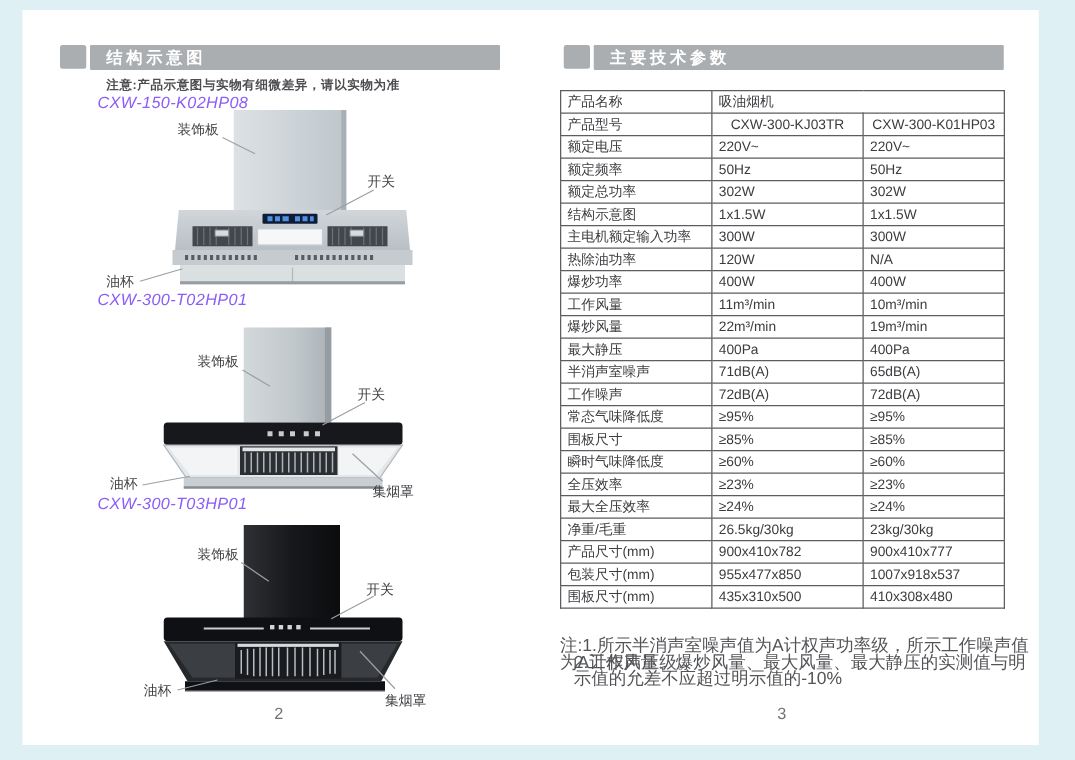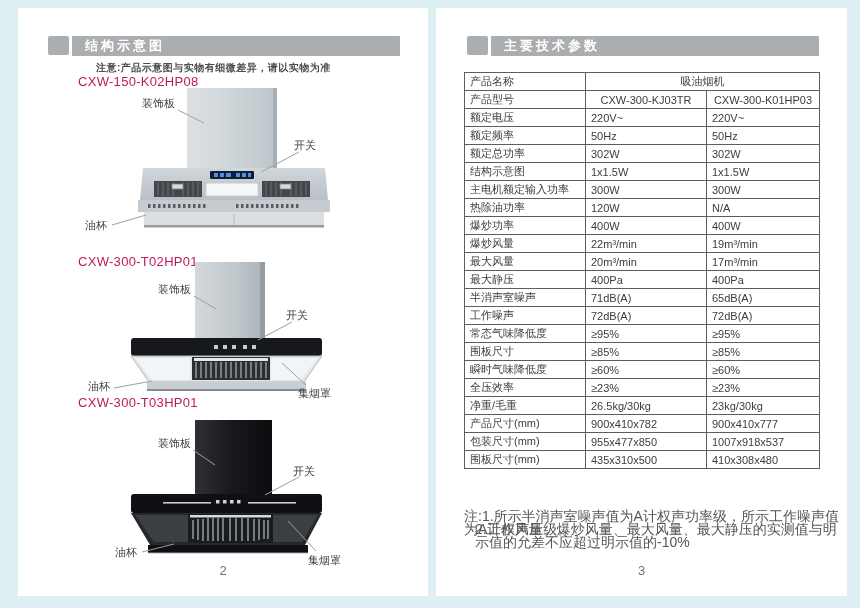--- a/index.html
+++ b/index.html
@@ -8,40 +8,40 @@
     position:relative;
     background:#def0f4;
     font-family:"Liberation Sans","DejaVu Sans",sans-serif;
     color:#3c3d40;
     overflow:hidden;
   }
   .page {
     position:absolute; top:8px; height:588px; background:#fff;
   }
   #page-left  { left:18px;  width:410px; }
-  #page-right { left:436px; width:411px;padding-left:44px; }
+  #page-right { left:420px; width:411px;padding-left:44px; }
 
   
   .sec-square {
     position:absolute; width:21px; height:19px;
     background:#abaeb1; border-radius:2px;
   }
   .sec-bar {
     position:absolute; height:20px; background:#abaeb1; border-radius:1px;
     color:#fff; font-size:13px; font-weight:bold; letter-spacing:3px;
     line-height:20px; padding-left:13px;
   }
 
   .note-line {
-    position:absolute; left:78px; top:53px;
+    position:absolute; left:67px; top:53px;
     font-size:10px; font-weight:bold; color:#4c4d50; letter-spacing:0.5px;
   }
   .model-title {
     position:absolute; left:60px;
-    font-size:13px; color:#be185d; letter-spacing:0.3px;
+    font-size:13px; color:#8b5cf6; letter-spacing:0.3px;font-style:italic;
   }
   .diagram { position:absolute; left:50px; width:300px; height:150px; }
   .diagram svg { position:absolute; left:0; top:0; }
   .dlabel {
     position:absolute; font-size:11px; color:#3e3f42; white-space:nowrap;
   }
   .page-num {
     position:absolute; left:0; width:100%; top:555px; text-align:center;
     font-size:13px; color:#6f7174;
   }
@@ -52,21 +52,21 @@
     border-collapse:collapse; table-layout:fixed;
     font-size:11px; color:#3b3c3f;
   }
   #spec-table td {
     border:1px solid #5c5d60; height:18px; padding:0 5px;
     overflow:hidden; white-space:nowrap;
   }
   #spec-table col.col1 { width:121px; }
   #spec-table col.col2 { width:121px; }
   #spec-table col.col3 { width:113px; }
-  #spec-table td.c-span   { text-align:center; }
+  #spec-table td.c-span   { }
   #spec-table td.c-center { text-align:center; }
   #spec-table td.c-val    { text-align:left; }
 
   .tech-note {
     position:absolute; left:28px; width:380px;
     font-size:14px; color:#535457; line-height:13px;
   }
   .tech-note.indent { padding-left:11px; }
 </style>
 </head>
@@ -176,21 +176,21 @@
         <line x1="110" y1="24" x2="136" y2="37"></line>
         <line x1="231" y1="66" x2="193" y2="86"></line>
         <line x1="44" y1="139" x2="78" y2="129"></line>
       </g>
     </svg>
     <span class="dlabel" style="left:74px; top:10px;">装饰板</span>
     <span class="dlabel" style="left:226px; top:52px;">开关</span>
     <span class="dlabel" style="left:17px; top:132px;">油杯</span>
   </div>
 
-  <div class="model-title" style="top:246px;">CXW-300-T02HP01</div>
+  <div class="model-title" style="top:224px;">CXW-300-T02HP01</div>
   <div class="diagram" style="top:252px;">
     <svg width="300" height="150" viewBox="0 0 300 150">
       <defs>
         <linearGradient id="ch2" x1="0" y1="0" x2="1" y2="0">
           <stop offset="0" stop-color="#d3d8db"></stop>
             <stop offset="0.6" stop-color="#c0c7cb"></stop>
             <stop offset="1" stop-color="#aab1b6"></stop>
         </linearGradient>
       </defs>
 
@@ -361,30 +361,30 @@
           <td class="c-val">热除油功率</td>
           <td class="c-val">120W</td>
           <td class="c-val">N/A</td>
         </tr>
         <tr>
           <td class="c-val">爆炒功率</td>
           <td class="c-val">400W</td>
           <td class="c-val">400W</td>
         </tr>
         <tr>
+          <td class="c-val">工作风量</td>
+          <td class="c-val">11m³/min</td>
+          <td class="c-val">10m³/min</td>
+        </tr>
+        <tr>
           <td class="c-val">爆炒风量</td>
           <td class="c-val">22m³/min</td>
           <td class="c-val">19m³/min</td>
         </tr>
         <tr>
-          <td class="c-val">最大风量</td>
-          <td class="c-val">20m³/min</td>
-          <td class="c-val">17m³/min</td>
-        </tr>
-        <tr>
           <td class="c-val">最大静压</td>
           <td class="c-val">400Pa</td>
           <td class="c-val">400Pa</td>
         </tr>
         <tr>
           <td class="c-val">半消声室噪声</td>
           <td class="c-val">71dB(A)</td>
           <td class="c-val">65dB(A)</td>
         </tr>
         <tr>
@@ -406,20 +406,25 @@
           <td class="c-val">瞬时气味降低度</td>
           <td class="c-val">≥60%</td>
           <td class="c-val">≥60%</td>
         </tr>
         <tr>
           <td class="c-val">全压效率</td>
           <td class="c-val">≥23%</td>
           <td class="c-val">≥23%</td>
         </tr>
         <tr>
+          <td class="c-val">最大全压效率</td>
+          <td class="c-val">≥24%</td>
+          <td class="c-val">≥24%</td>
+        </tr>
+        <tr>
           <td class="c-val">净重/毛重</td>
           <td class="c-val">26.5kg/30kg</td>
           <td class="c-val">23kg/30kg</td>
         </tr>
         <tr>
           <td class="c-val">产品尺寸(mm)</td>
           <td class="c-val">900x410x782</td>
           <td class="c-val">900x410x777</td>
         </tr>
         <tr>

